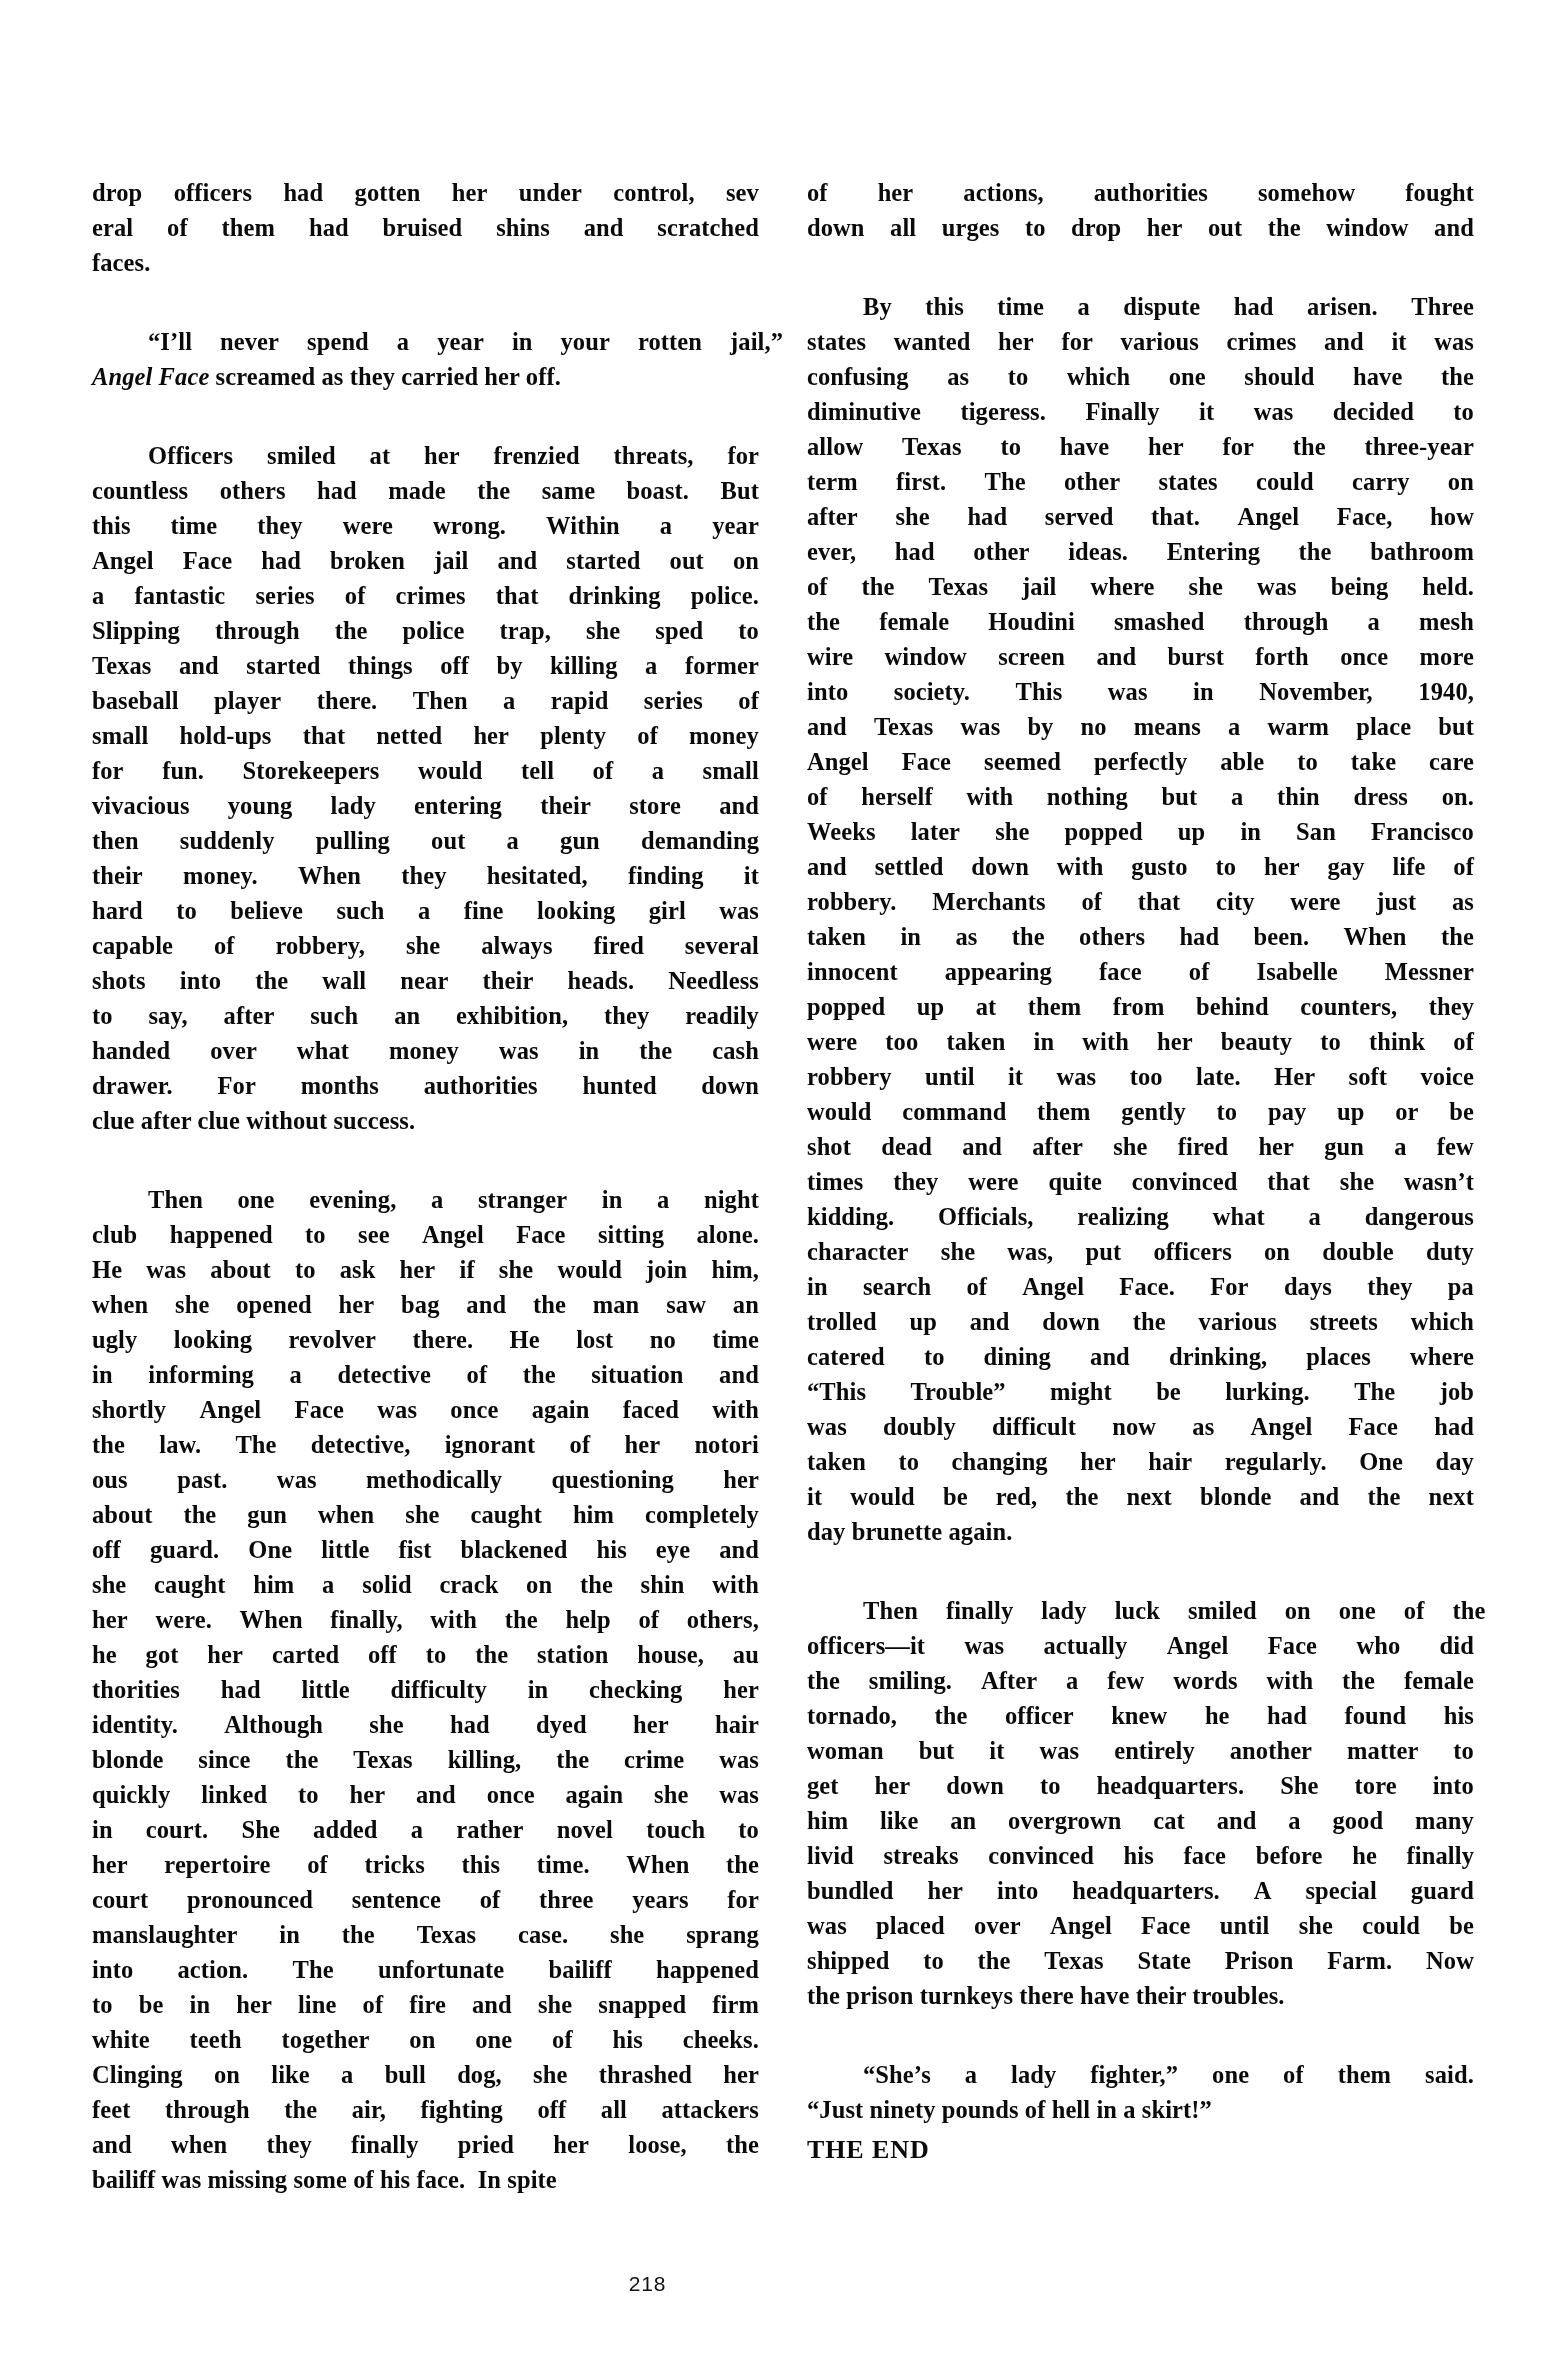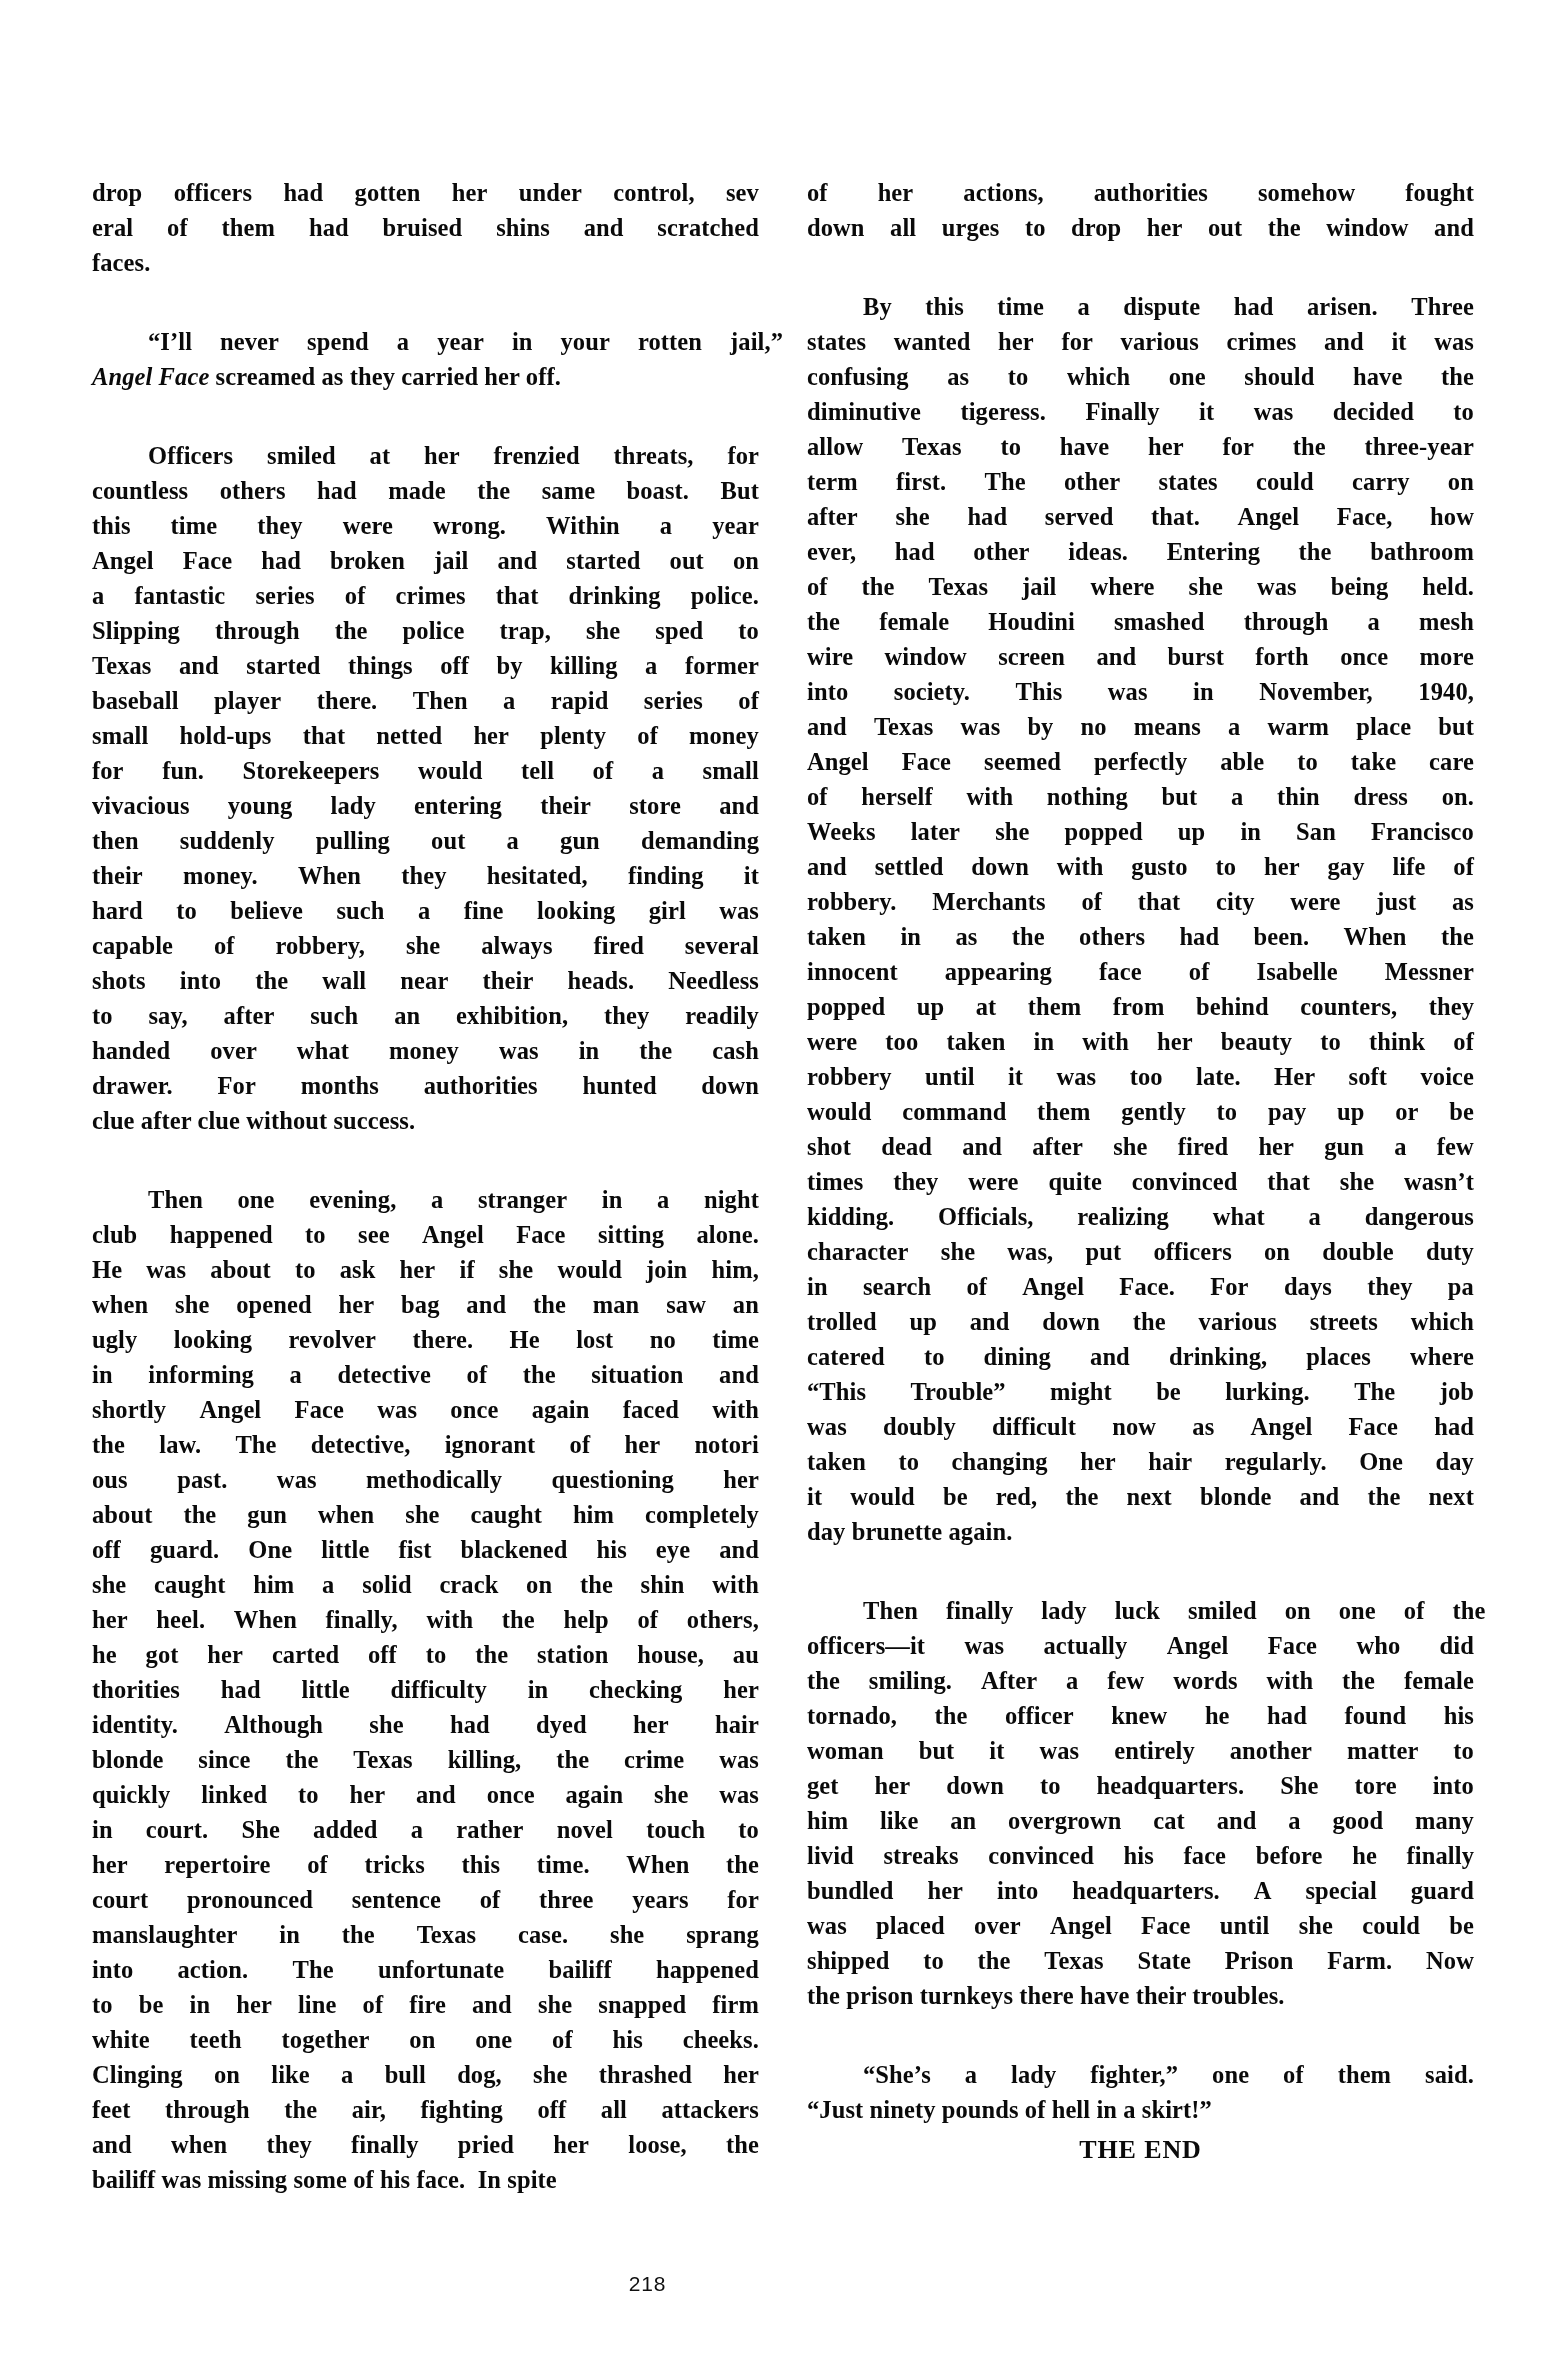--- a/index.html
+++ b/index.html
@@ -61,21 +61,21 @@
   .ln.ind.j { padding-left: 28px; }
 
   em, .it {
     font-style: italic;
     font-weight: 600;
   }
 
   
   .the-end {
     display: block;
-    text-align: center;
+    text-align: left;
     font-size: 26px;
     line-height: 40px;
     font-weight: 700;
     letter-spacing: 0.9px;
     margin-top: 3.1px;
   }
 
   
   .folio {
     position: absolute;
@@ -135,21 +135,21 @@
           <span class="ln j"><span>He</span><span>was</span><span>about</span><span>to</span><span>ask</span><span>her</span><span>if</span><span>she</span><span>would</span><span>join</span><span>him,</span></span>
           <span class="ln j"><span>when</span><span>she</span><span>opened</span><span>her</span><span>bag</span><span>and</span><span>the</span><span>man</span><span>saw</span><span>an</span></span>
           <span class="ln j"><span>ugly</span><span>looking</span><span>revolver</span><span>there.</span><span>He</span><span>lost</span><span>no</span><span>time</span></span>
           <span class="ln j"><span>in</span><span>informing</span><span>a</span><span>detective</span><span>of</span><span>the</span><span>situation</span><span>and</span></span>
           <span class="ln j"><span>shortly</span><span>Angel</span><span>Face</span><span>was</span><span>once</span><span>again</span><span>faced</span><span>with</span></span>
           <span class="ln j"><span>the</span><span>law.</span><span>The</span><span>detective,</span><span>ignorant</span><span>of</span><span>her</span><span>notori­</span></span>
           <span class="ln j"><span>ous</span><span>past.</span><span>was</span><span>methodically</span><span>questioning</span><span>her</span></span>
           <span class="ln j"><span>about</span><span>the</span><span>gun</span><span>when</span><span>she</span><span>caught</span><span>him</span><span>completely</span></span>
           <span class="ln j"><span>off</span><span>guard.</span><span>One</span><span>little</span><span>fist</span><span>blackened</span><span>his</span><span>eye</span><span>and</span></span>
           <span class="ln j"><span>she</span><span>caught</span><span>him</span><span>a</span><span>solid</span><span>crack</span><span>on</span><span>the</span><span>shin</span><span>with</span></span>
-          <span class="ln j"><span>her</span><span>heel.</span><span>When</span><span>finally,</span><span>with</span><span>the</span><span>help</span><span>of</span><span>others,</span></span>
+          <span class="ln j"><span>her</span><span>were.</span><span>When</span><span>finally,</span><span>with</span><span>the</span><span>help</span><span>of</span><span>others,</span></span>
           <span class="ln j"><span>he</span><span>got</span><span>her</span><span>carted</span><span>off</span><span>to</span><span>the</span><span>station</span><span>house,</span><span>au­</span></span>
           <span class="ln j"><span>thorities</span><span>had</span><span>little</span><span>difficulty</span><span>in</span><span>checking</span><span>her</span></span>
           <span class="ln j"><span>identity.</span><span>Although</span><span>she</span><span>had</span><span>dyed</span><span>her</span><span>hair</span></span>
           <span class="ln j"><span>blonde</span><span>since</span><span>the</span><span>Texas</span><span>killing,</span><span>the</span><span>crime</span><span>was</span></span>
           <span class="ln j"><span>quickly</span><span>linked</span><span>to</span><span>her</span><span>and</span><span>once</span><span>again</span><span>she</span><span>was</span></span>
           <span class="ln j"><span>in</span><span>court.</span><span>She</span><span>added</span><span>a</span><span>rather</span><span>novel</span><span>touch</span><span>to</span></span>
           <span class="ln j"><span>her</span><span>repertoire</span><span>of</span><span>tricks</span><span>this</span><span>time.</span><span>When</span><span>the</span></span>
           <span class="ln j"><span>court</span><span>pronounced</span><span>sentence</span><span>of</span><span>three</span><span>years</span><span>for</span></span>
           <span class="ln j"><span>manslaughter</span><span>in</span><span>the</span><span>Texas</span><span>case.</span><span>she</span><span>sprang</span></span>
           <span class="ln j"><span>into</span><span>action.</span><span>The</span><span>unfortunate</span><span>bailiff</span><span>happened</span></span>

